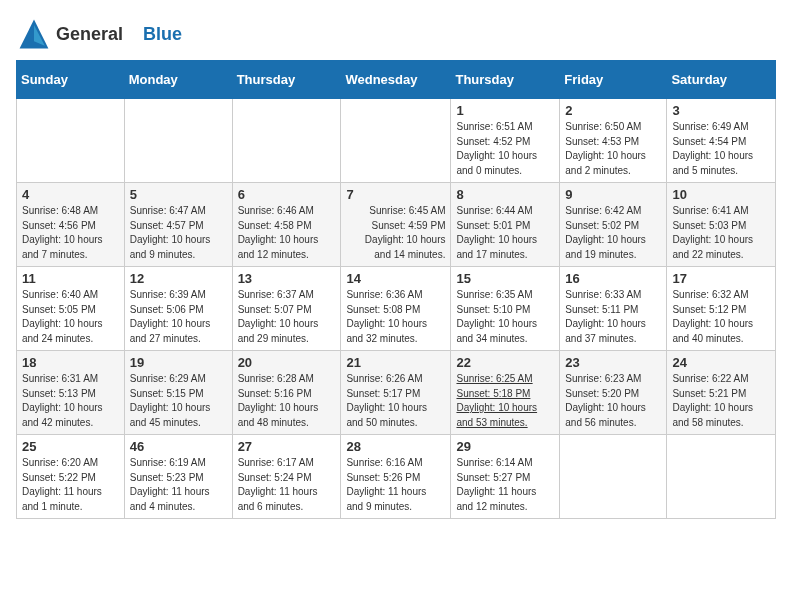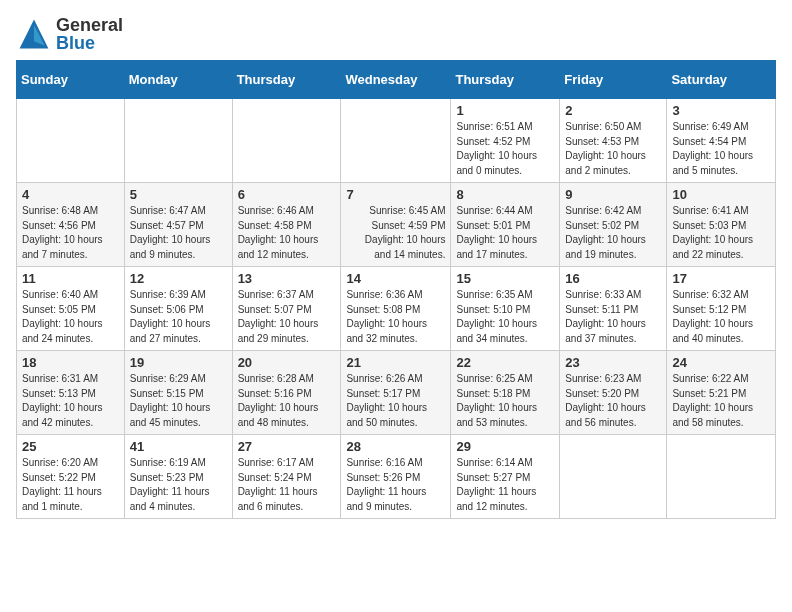--- a/index.html
+++ b/index.html
@@ -16,24 +16,25 @@
       align-items: flex-start;
       margin-bottom: 8px;
     }
     .logo {
       display: flex;
       align-items: center;
       gap: 4px;
     }
     .logo-text {
       display: flex;
-      flex-direction: column;
+      flex-direction: row;
       font-size: 18px;
       font-weight: bold;
       line-height: 1;
+      gap: 20px;
     }
     .logo-general { color: #333; }
     .logo-blue { color: #1a6faf; }
     .logo-icon {
       width: 36px;
       height: 36px;
     }
     .title-area {
       text-align: right;
     }
@@ -272,21 +273,21 @@
         </td>
         <td>
           <span class="day-number">21</span>
           <div class="day-info" style="white-space: pre-line;">Sunrise: 6:26 AM
 Sunset: 5:17 PM
 Daylight: 10 hours
 and 50 minutes.</div>
         </td>
         <td>
           <span class="day-number">22</span>
-          <div class="day-info" style="white-space: pre-line;">Sunrise: 6:25 AM
+          <div class="day-info" style="white-space: pre-line; text-decoration: underline;">Sunrise: 6:25 AM
 Sunset: 5:18 PM
 Daylight: 10 hours
 and 53 minutes.</div>
         </td>
         <td>
           <span class="day-number">23</span>
           <div class="day-info" style="white-space: pre-line;">Sunrise: 6:23 AM
 Sunset: 5:20 PM
 Daylight: 10 hours
 and 56 minutes.</div>
@@ -301,21 +302,21 @@
       </tr>
       <tr>
         <td>
           <span class="day-number">25</span>
           <div class="day-info" style="white-space: pre-line;">Sunrise: 6:20 AM
 Sunset: 5:22 PM
 Daylight: 11 hours
 and 1 minute.</div>
         </td>
         <td>
-          <span class="day-number">41</span>
+          <span class="day-number">46</span>
           <div class="day-info" style="white-space: pre-line;">Sunrise: 6:19 AM
 Sunset: 5:23 PM
 Daylight: 11 hours
 and 4 minutes.</div>
         </td>
         <td>
           <span class="day-number">27</span>
           <div class="day-info" style="white-space: pre-line;">Sunrise: 6:17 AM
 Sunset: 5:24 PM
 Daylight: 11 hours

